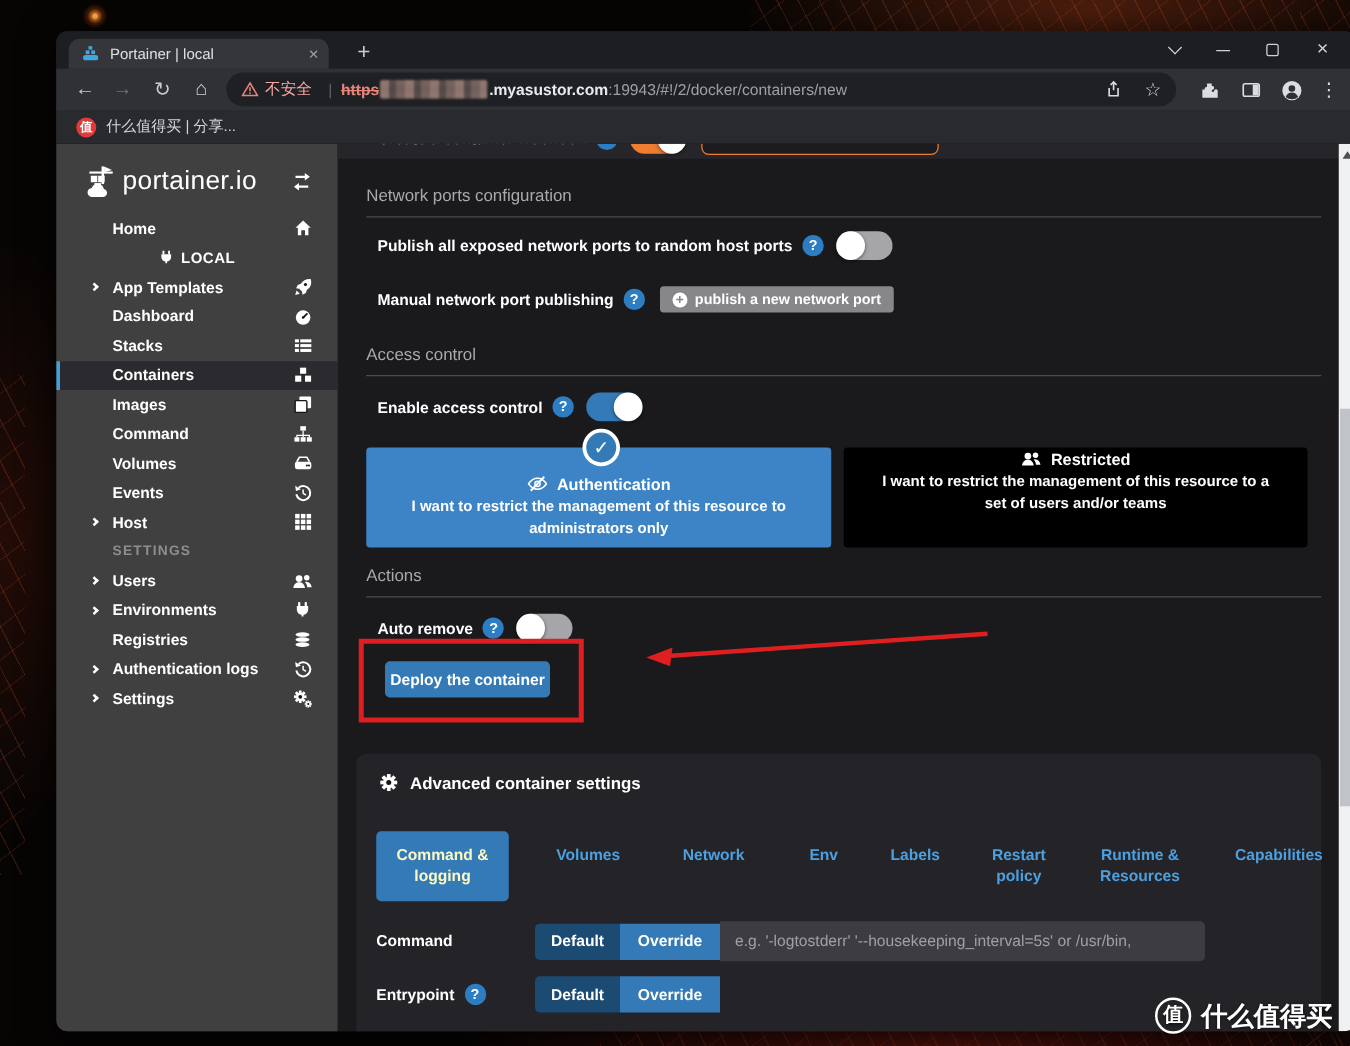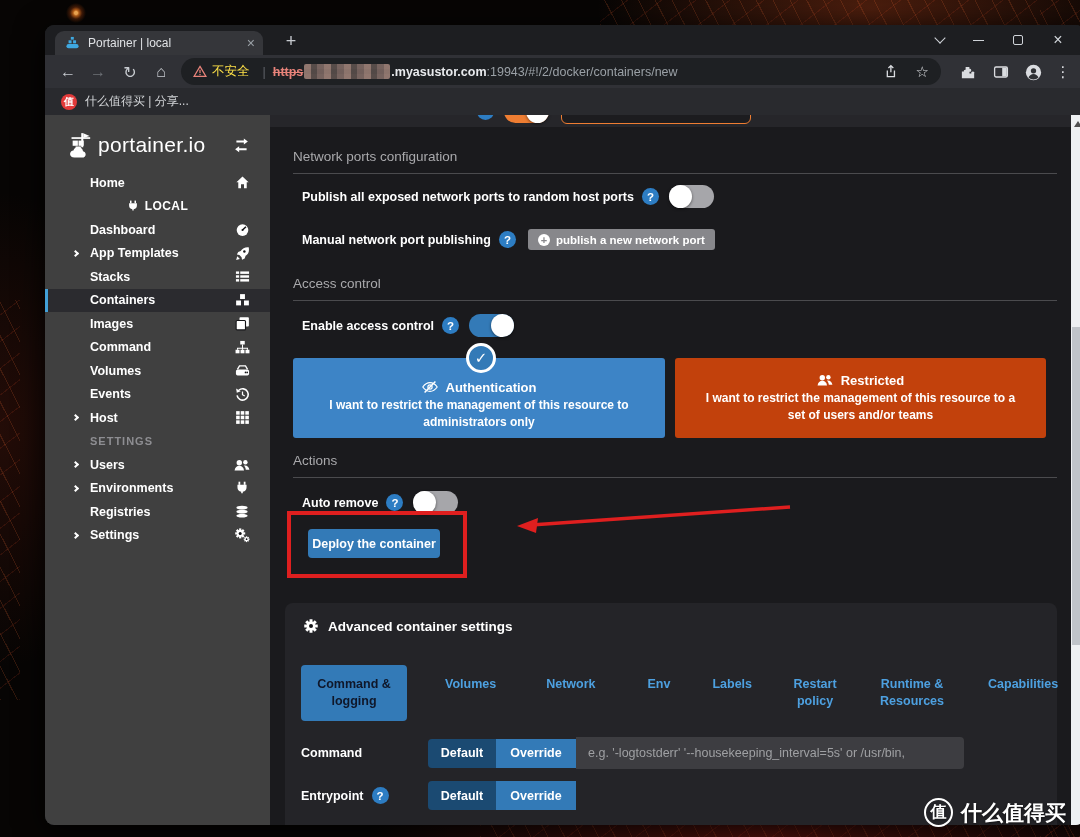--- a/index.html
+++ b/index.html
@@ -38,21 +38,21 @@
   .min-line { width:11px; border-top:1.5px solid #cfd3d8; }
   .max-box { width:10px; height:10px; border:1.5px solid #cfd3d8; border-radius:2px; }
   .close-x { font-size:16px; }
 
   #toolbar { position:absolute; left:0; top:30px; width:100%; height:33px; background:#303136; }
   .navbtn { position:absolute; top:4px; width:26px; height:26px; display:flex; align-items:center; justify-content:center;
     color:#c7cbd0; font-size:16px; border-radius:50%; }
   .navbtn.dim { color:#6e7277; }
   #omnibox { position:absolute; left:136px; top:3px; width:760px; height:27px; background:#1e2023; border-radius:14px;
     display:flex; align-items:center; padding:0 12px; font-size:12.5px; white-space:nowrap; overflow:hidden; }
-  #omnibox .warn-txt { color:#fde047; margin:0 6px 0 5px; }
+  #omnibox .warn-txt { color:#fca5a5; margin:0 6px 0 5px; }
   #omnibox .sep { color:#5f6368; margin:0 7px; }
   #omnibox .scheme { color:#e8837a; text-decoration:line-through; font-weight:700; }
   #omnibox .blur-chip { display:inline-block; width:86px; height:15px; border-radius:2px; margin:0 1px;
     background:
       repeating-linear-gradient(90deg, rgba(165,125,112,.85) 0 7px, rgba(92,76,72,.85) 7px 13px, rgba(132,102,95,.85) 13px 20px),
       repeating-linear-gradient(0deg, rgba(120,92,85,.6) 0 5px, rgba(70,60,58,.6) 5px 10px);
     filter:blur(.7px) saturate(.7); }
   #omnibox .host { color:#e8eaed; font-weight:700; }
   #omnibox .path { color:#9aa0a6; }
   #omnibox .oright { margin-left:auto; display:flex; align-items:center; gap:18px; }
@@ -109,32 +109,32 @@
     border-radius:3px; display:inline-flex; align-items:center; gap:6px; margin-left:12px; border:none; }
   .plusc { width:12px; height:12px; border-radius:50%; background:#fff; color:#87878b; font-weight:700; font-size:11px;
     line-height:12px; text-align:center; display:inline-block; }
 
   .badge { position:absolute; left:196px; top:228px; width:30px; height:30px; border-radius:50%; background:#337ab7;
     border:3px solid #fff; color:#fff; font-size:15px; font-weight:700; display:flex; align-items:center; justify-content:center; z-index:3; }
   .card { position:absolute; top:243px; height:80px; border-radius:3px; color:#fff; text-align:center; }
   .card .ctitle { display:flex; align-items:center; justify-content:center; gap:8px; font-size:13px; font-weight:700; }
   .card .cdesc { font-size:12px; font-weight:600; line-height:16.5px; padding:2px 28px 0; }
   #card-admin { left:23px; width:372px; background:#3d84c6; padding-top:21px; }
-  #card-restricted { left:405px; width:371px; background:#c2410c; padding-top:14px; }
+  #card-restricted { left:405px; width:371px; background:#000000; padding-top:1px; }
 
   .btn-primary { position:absolute; left:38px; top:414px; width:132px; height:29px; background:#337ab7; color:#fff;
     font-weight:700; font-size:12.5px; border:none; border-radius:4px; font-family:inherit; }
   #redrect { position:absolute; left:17px; top:396px; width:180px; height:67px; border:4px solid #df1f1f; z-index:4; }
   #arrow { position:absolute; left:235px; top:380px; z-index:4; }
 
   #panel { position:absolute; left:15px; top:488px; width:772px; height:270px; background:#242428; border-radius:8px; }
   #panel-title { position:absolute; left:18px; top:15px; display:flex; align-items:center; gap:9px; color:#fff;
     font-size:13.5px; font-weight:700; }
   #tabs { position:absolute; left:16px; top:62px; display:flex; align-items:flex-start; }
-  .atab { width:106px; height:56px; background:#337ab7; border-radius:4px; color:#0f172a; font-size:12.5px; font-weight:700;
+  .atab { width:106px; height:56px; background:#337ab7; border-radius:4px; color:#fef9c3; font-size:12.5px; font-weight:700;
     text-align:center; padding:11px 12px 0; line-height:17px; }
   .ltab { color:#4da0e0; font-size:12.5px; font-weight:700; text-align:center; line-height:17px; padding-top:11px; }
   .ml38{margin-left:38px}.ml50{margin-left:50px}.ml52{margin-left:52px}.ml42{margin-left:42px}.ml34{margin-left:34px}
   .w50{width:50px}.w76{width:76px}
   .prow { position:absolute; left:16px; display:flex; align-items:center; }
   .prow .plabel { width:127px; color:#fff; font-size:12.5px; font-weight:700; display:flex; align-items:center; }
   .seg { height:29px; color:#fff; font-size:12.5px; font-weight:700; border:none; font-family:inherit; }
   .seg.default { width:68px; background:#1b4a72; border-radius:4px 0 0 4px; }
   .seg.override { width:80px; background:#337ab7; }
   .seg-input { width:388px; height:29px; background:#3d3d41; border:none; border-radius:0 4px 4px 0; padding:16px 12px;
@@ -397,37 +397,37 @@
               </svg>
             </span>
         </div>
         <div class="srow center">
           <svg class="ic" width="12" height="12" viewBox="0 0 16 16">
               <use href="#i-plug"></use>
             </svg>
           <span class="lbl">LOCAL</span>
         </div>
         <div class="srow">
-          <span class="lbl">Dashboard</span>
-          <span class="ric">
-              <svg class="ic" width="15" height="15" viewBox="0 0 16 16">
-                <use href="#i-gauge"></use>
-              </svg>
-            </span>
-        </div>
-        <div class="srow">
           <span class="chev"></span>
           <span class="lbl">App Templates</span>
           <span class="ric">
               <svg class="ic" width="15" height="15" viewBox="0 0 16 16">
                 <use href="#i-rocket"></use>
               </svg>
             </span>
         </div>
         <div class="srow">
+          <span class="lbl">Dashboard</span>
+          <span class="ric">
+              <svg class="ic" width="15" height="15" viewBox="0 0 16 16">
+                <use href="#i-gauge"></use>
+              </svg>
+            </span>
+        </div>
+        <div class="srow">
           <span class="lbl">Stacks</span>
           <span class="ric">
               <svg class="ic" width="15" height="15" viewBox="0 0 16 16">
                 <use href="#i-list"></use>
               </svg>
             </span>
         </div>
         <div class="srow active">
           <span class="lbl">Containers</span>
           <span class="ric">
@@ -496,20 +496,29 @@
               <svg class="ic" width="14" height="14" viewBox="0 0 16 16">
                 <use href="#i-plug"></use>
               </svg>
             </span>
         </div>
         <div class="srow">
           <span class="lbl">Registries</span>
           <span class="ric">
               <svg class="ic" width="14" height="14" viewBox="0 0 16 16">
                 <use href="#i-db"></use>
+              </svg>
+            </span>
+        </div>
+        <div class="srow">
+          <span class="chev"></span>
+          <span class="lbl">Authentication logs</span>
+          <span class="ric">
+              <svg class="ic" width="15" height="15" viewBox="0 0 16 16">
+                <use href="#i-history"></use>
               </svg>
             </span>
         </div>
         <div class="srow">
           <span class="chev"></span>
           <span class="lbl">Settings</span>
           <span class="ric">
               <svg class="ic" width="16" height="16" viewBox="0 0 16 16">
                 <use href="#i-gears"></use>
               </svg>

